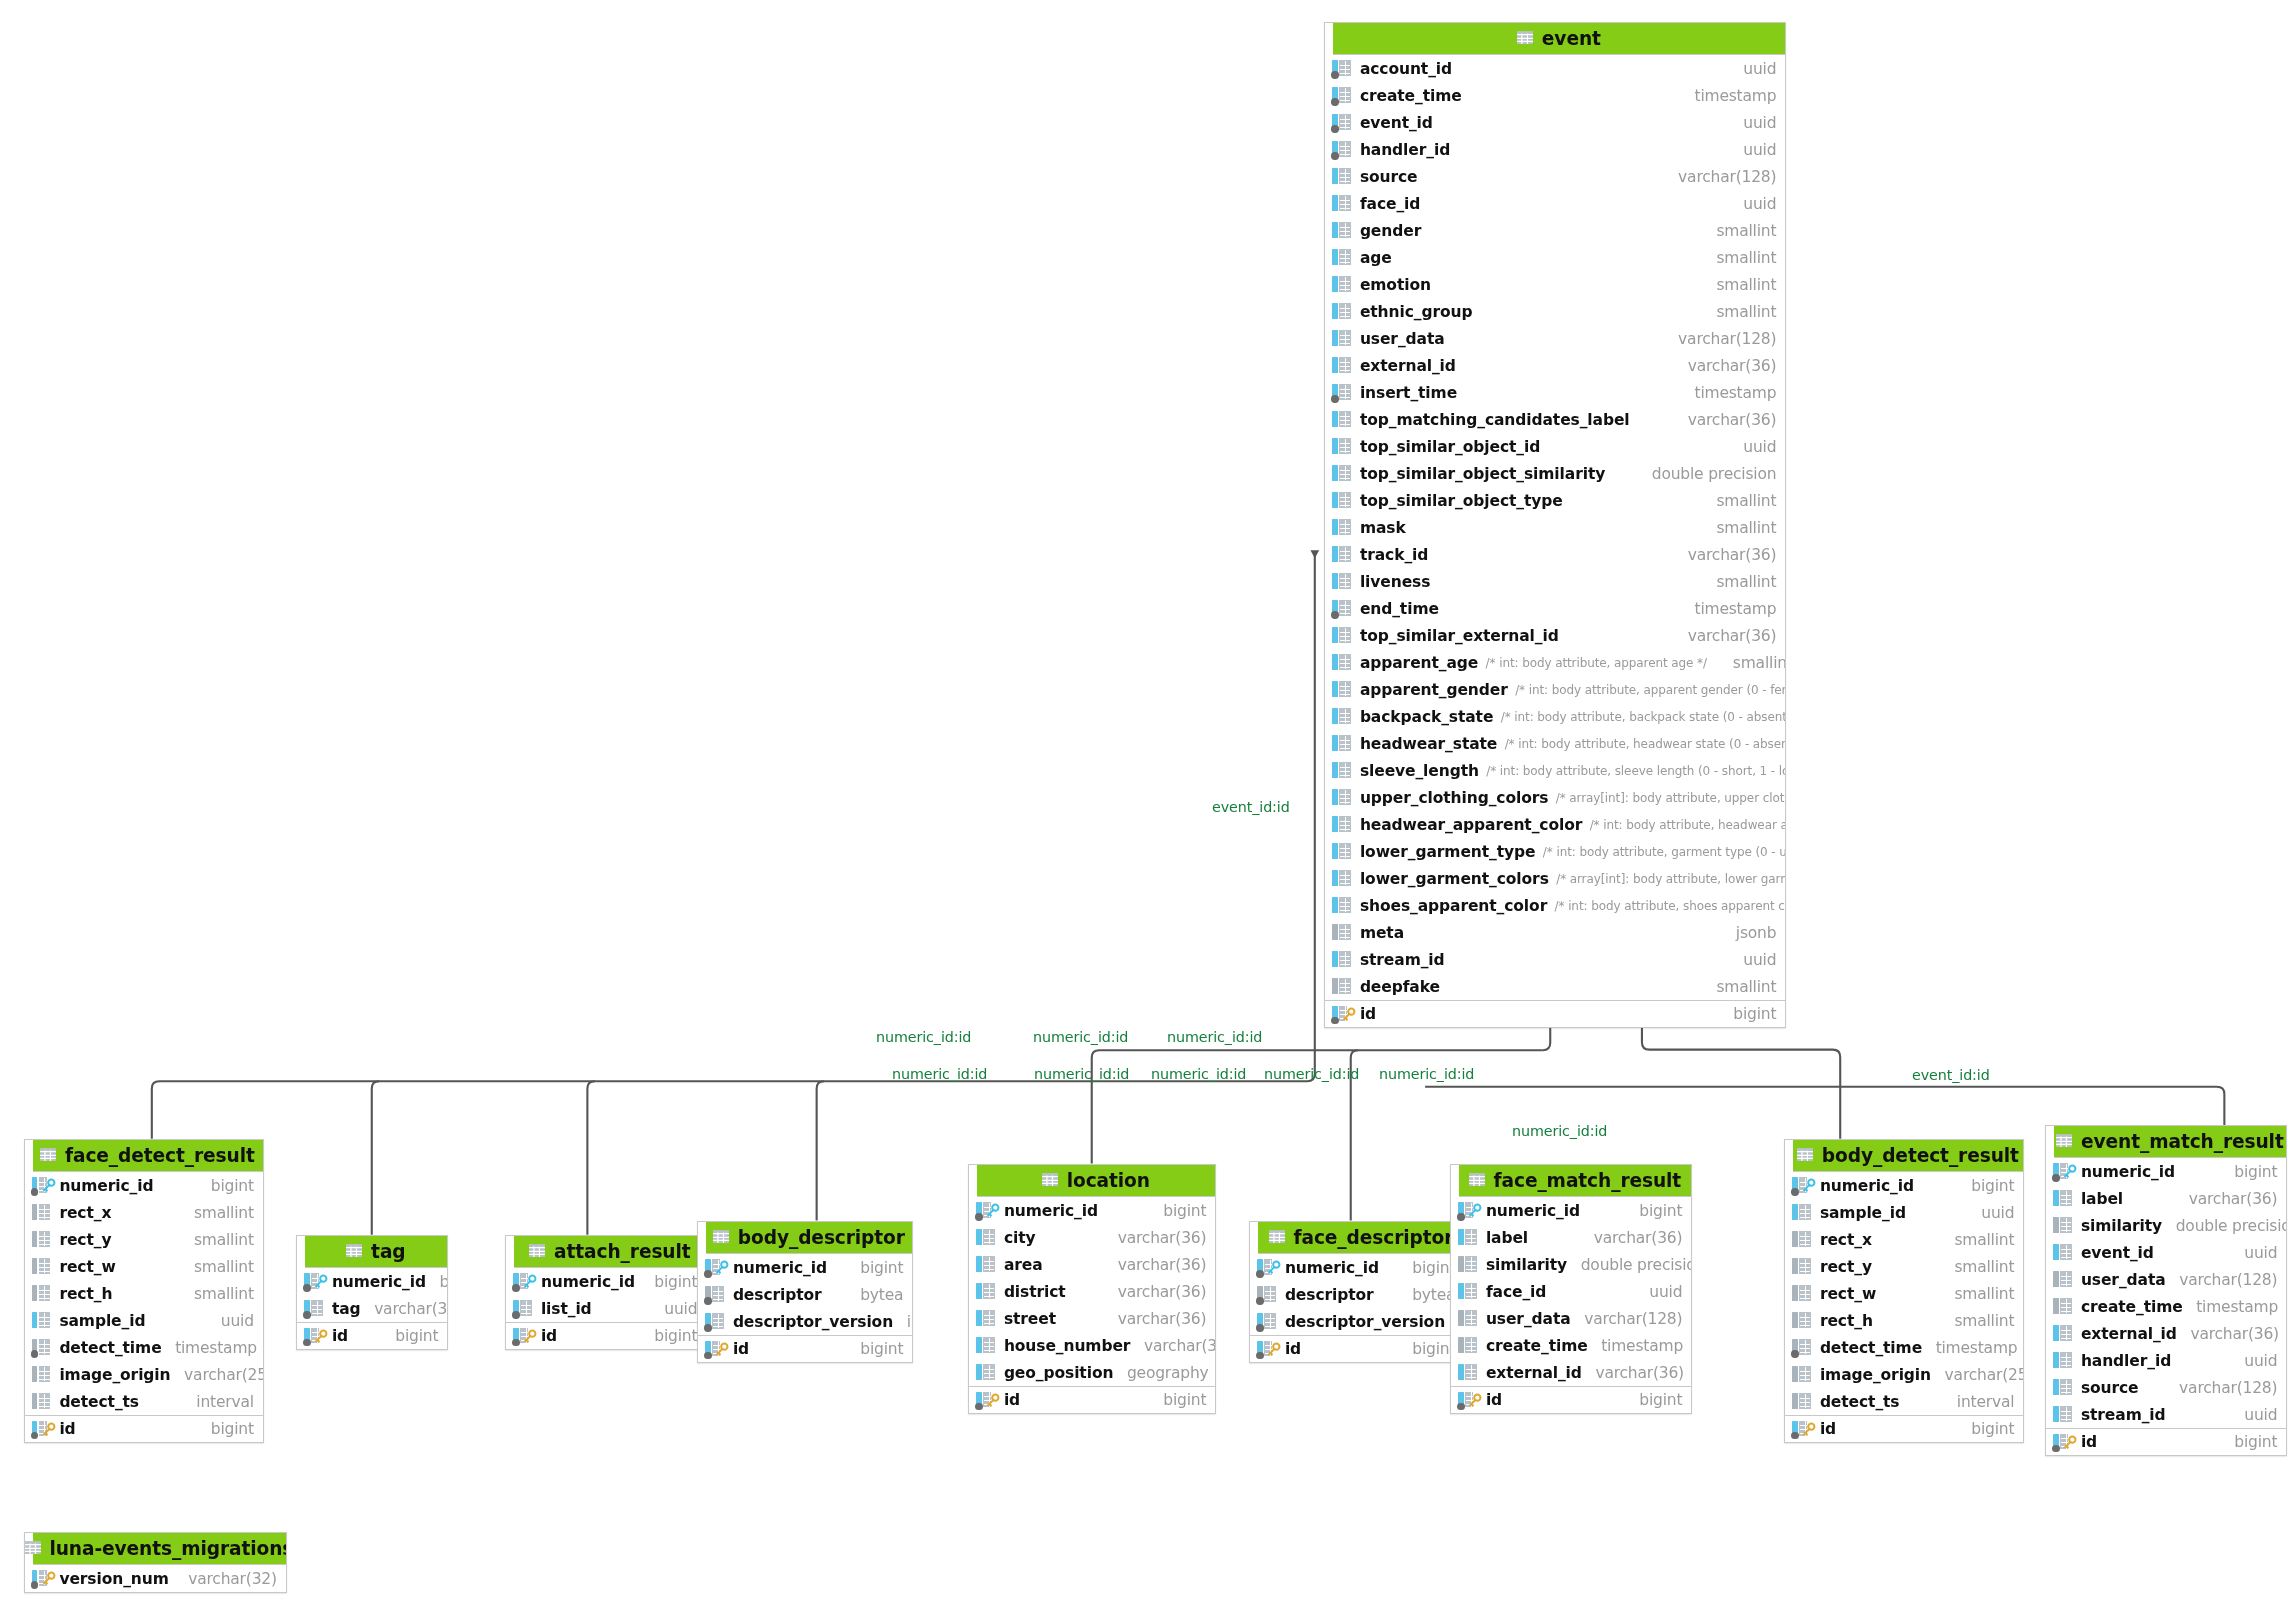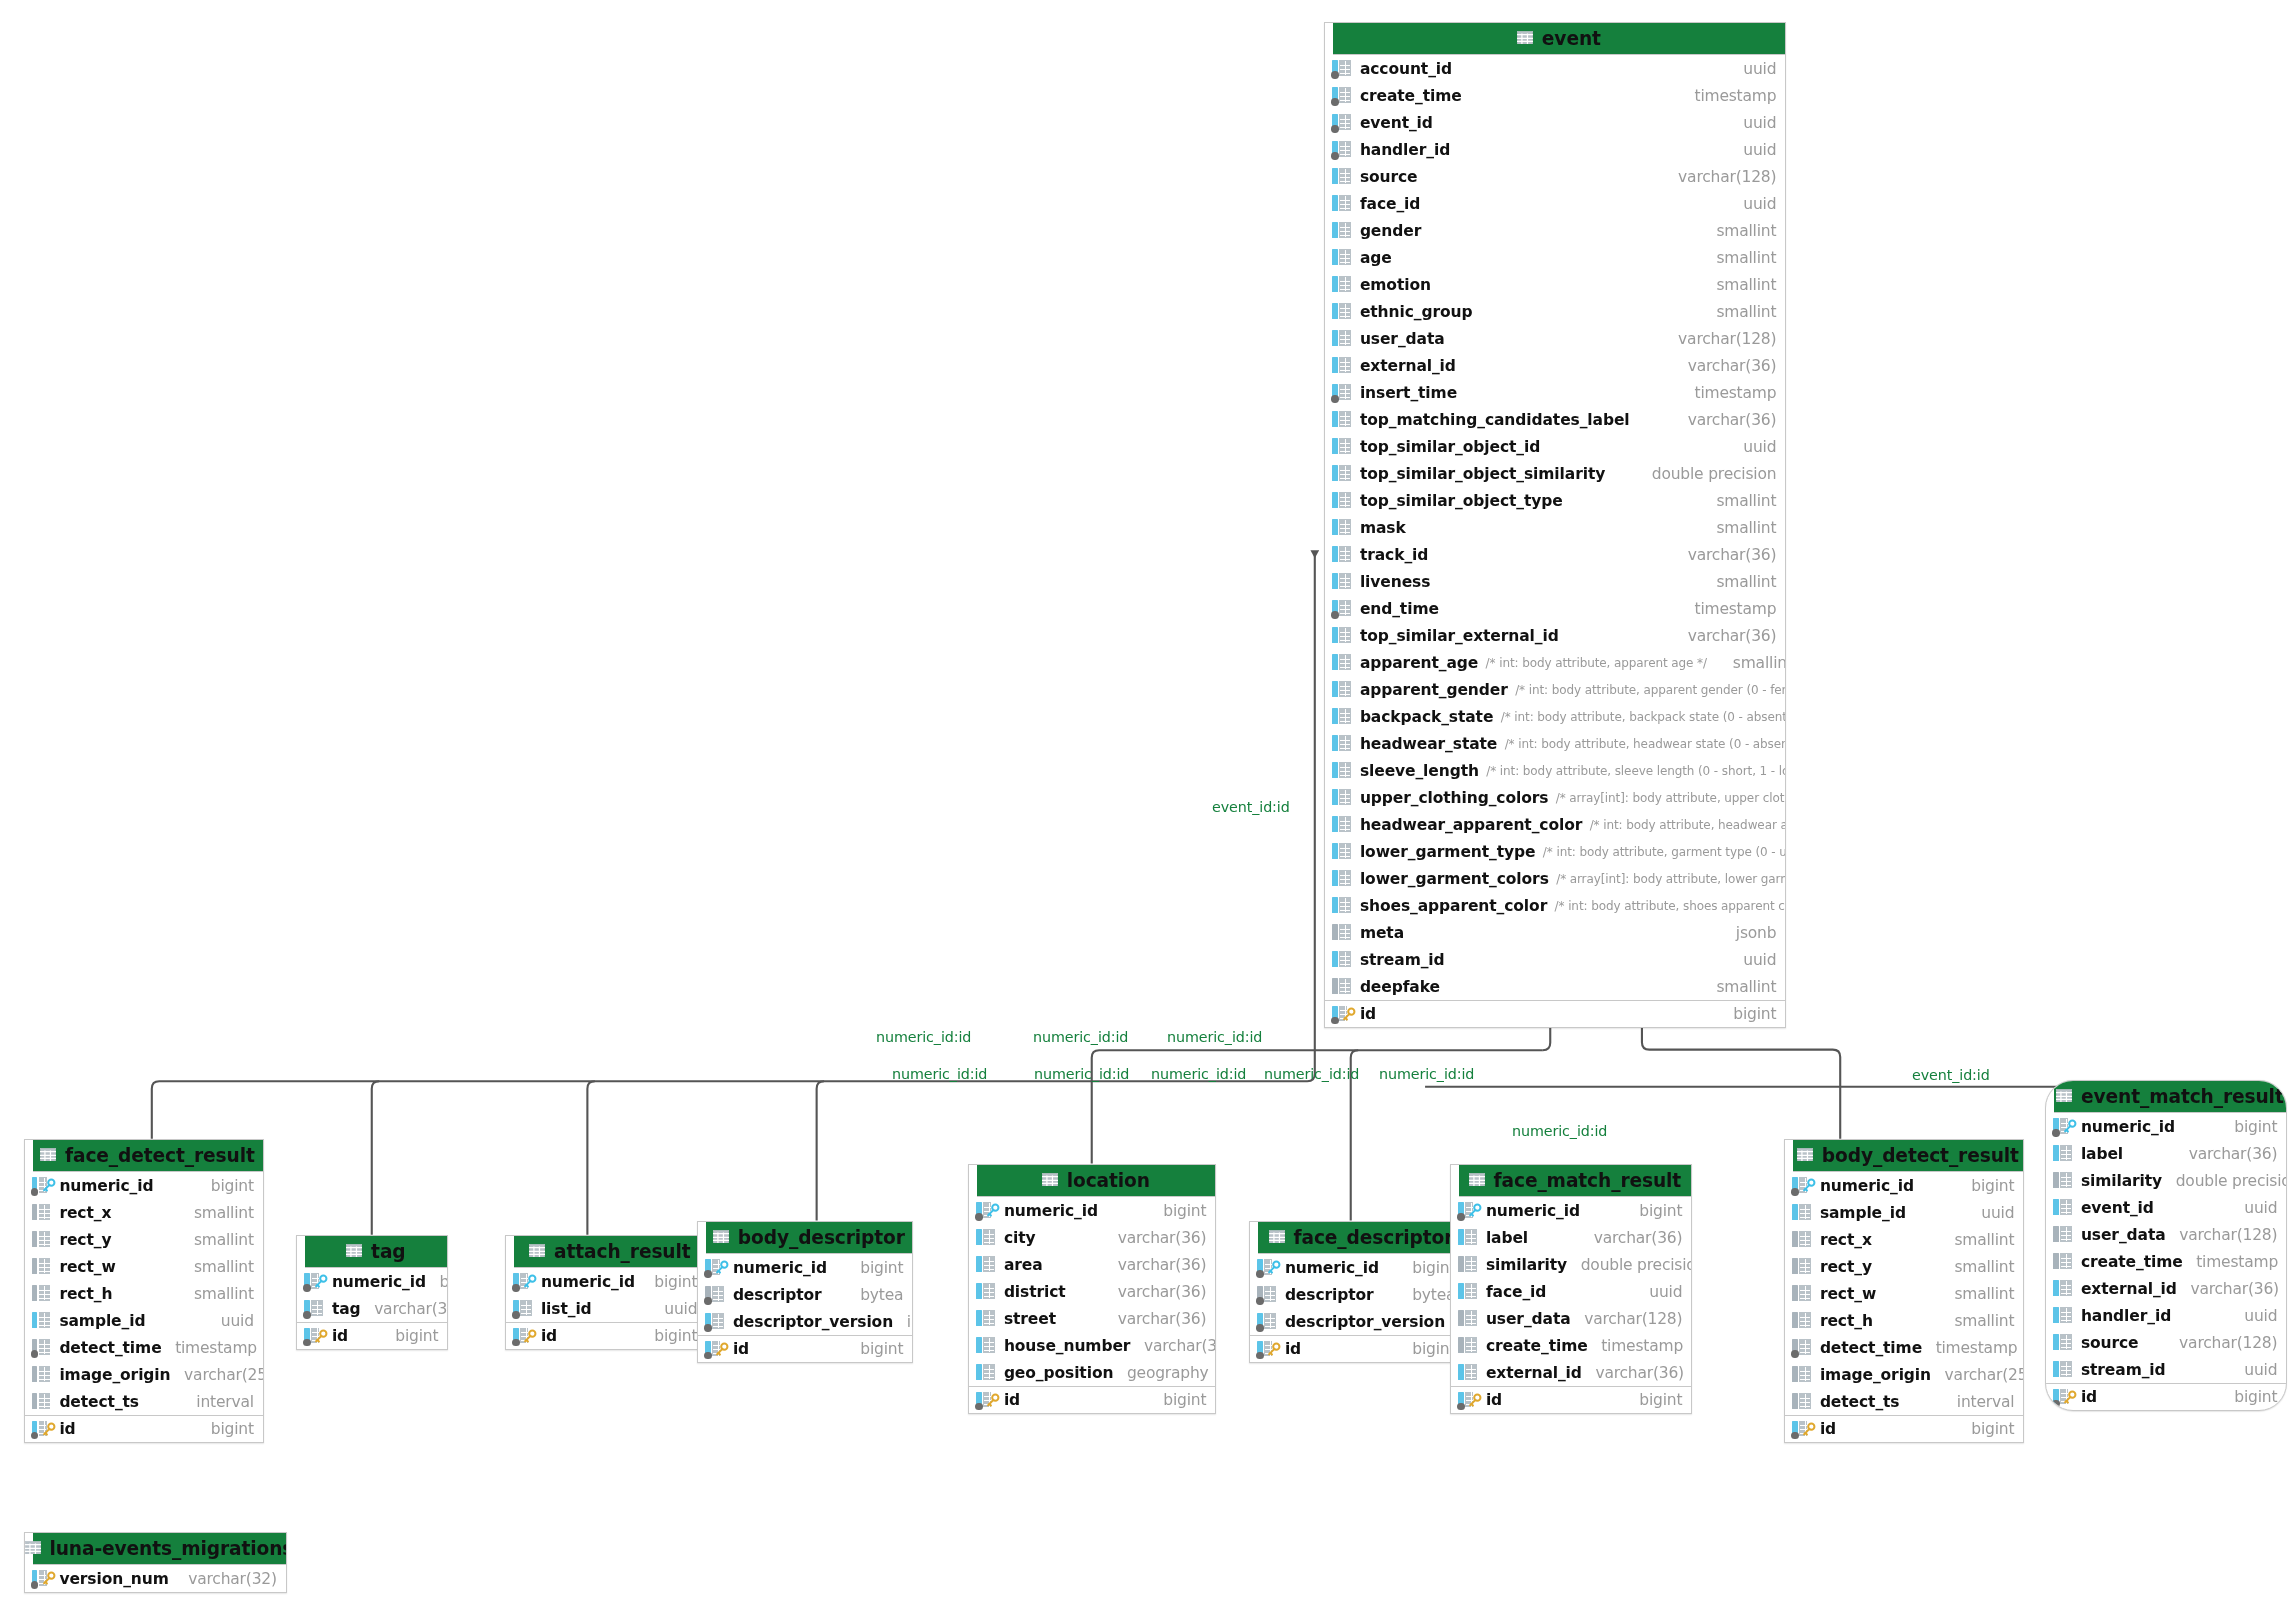--- a/index.html
+++ b/index.html
@@ -14,21 +14,21 @@
 
   .tbl{
     position:absolute;
     background:#ffffff;
     border:1.2px solid #c8c8c8;
     box-sizing:border-box;
     box-shadow:0 0.6px 1.2px rgba(0,0,0,.10);
     overflow:hidden;
   }
   .tbl-hd{
-    background:#15803d;
+    background:#84cc16;
     border-bottom:1.2px solid #c8c8c8;
     height:32px;
     display:flex;align-items:center;justify-content:center;
     gap:8.7px;
     padding:2px 10px;
     box-sizing:border-box;
     margin-left:8px;
   }
   .tbl-hd .t-name{
     font-size:18.6px;font-weight:bold;color:#111;white-space:nowrap;
@@ -1087,21 +1087,21 @@
                   <path d="M7,17.5 L9.5,20" stroke="#e0a82e" stroke-width="3.2" stroke-linecap="round"></path>
                 </svg>
               </span>
               <span class="dot"></span>
             </span>
             <span class="c-name">id</span>
             <span class="c-type">bigint</span>
           </div>
         </div>
       </div>
-      <div class="tbl" style="left: 2045px; top: 1080px; width: 242px; border-radius: 28px;">
+      <div class="tbl" style="left: 2045px; top: 1125px; width: 242px;">
         <div class="tbl-hd">
           <span class="hd-ic"><svg width="16" height="13.6" viewBox="0 0 26 22">
               <rect x="0.5" y="0.5" width="25" height="21" fill="#b9c2c8" stroke="#b9c2c8"></rect>
               <g stroke="#ffffff" stroke-width="2">
                 <path d="M0,6 H26 M0,12 H26 M0,17 H26 M8,4 V22 M17,4 V22"></path>
               </g>
             </svg></span>
           <span class="t-name">event_match_result</span>
         </div>
         <div class="cols">

